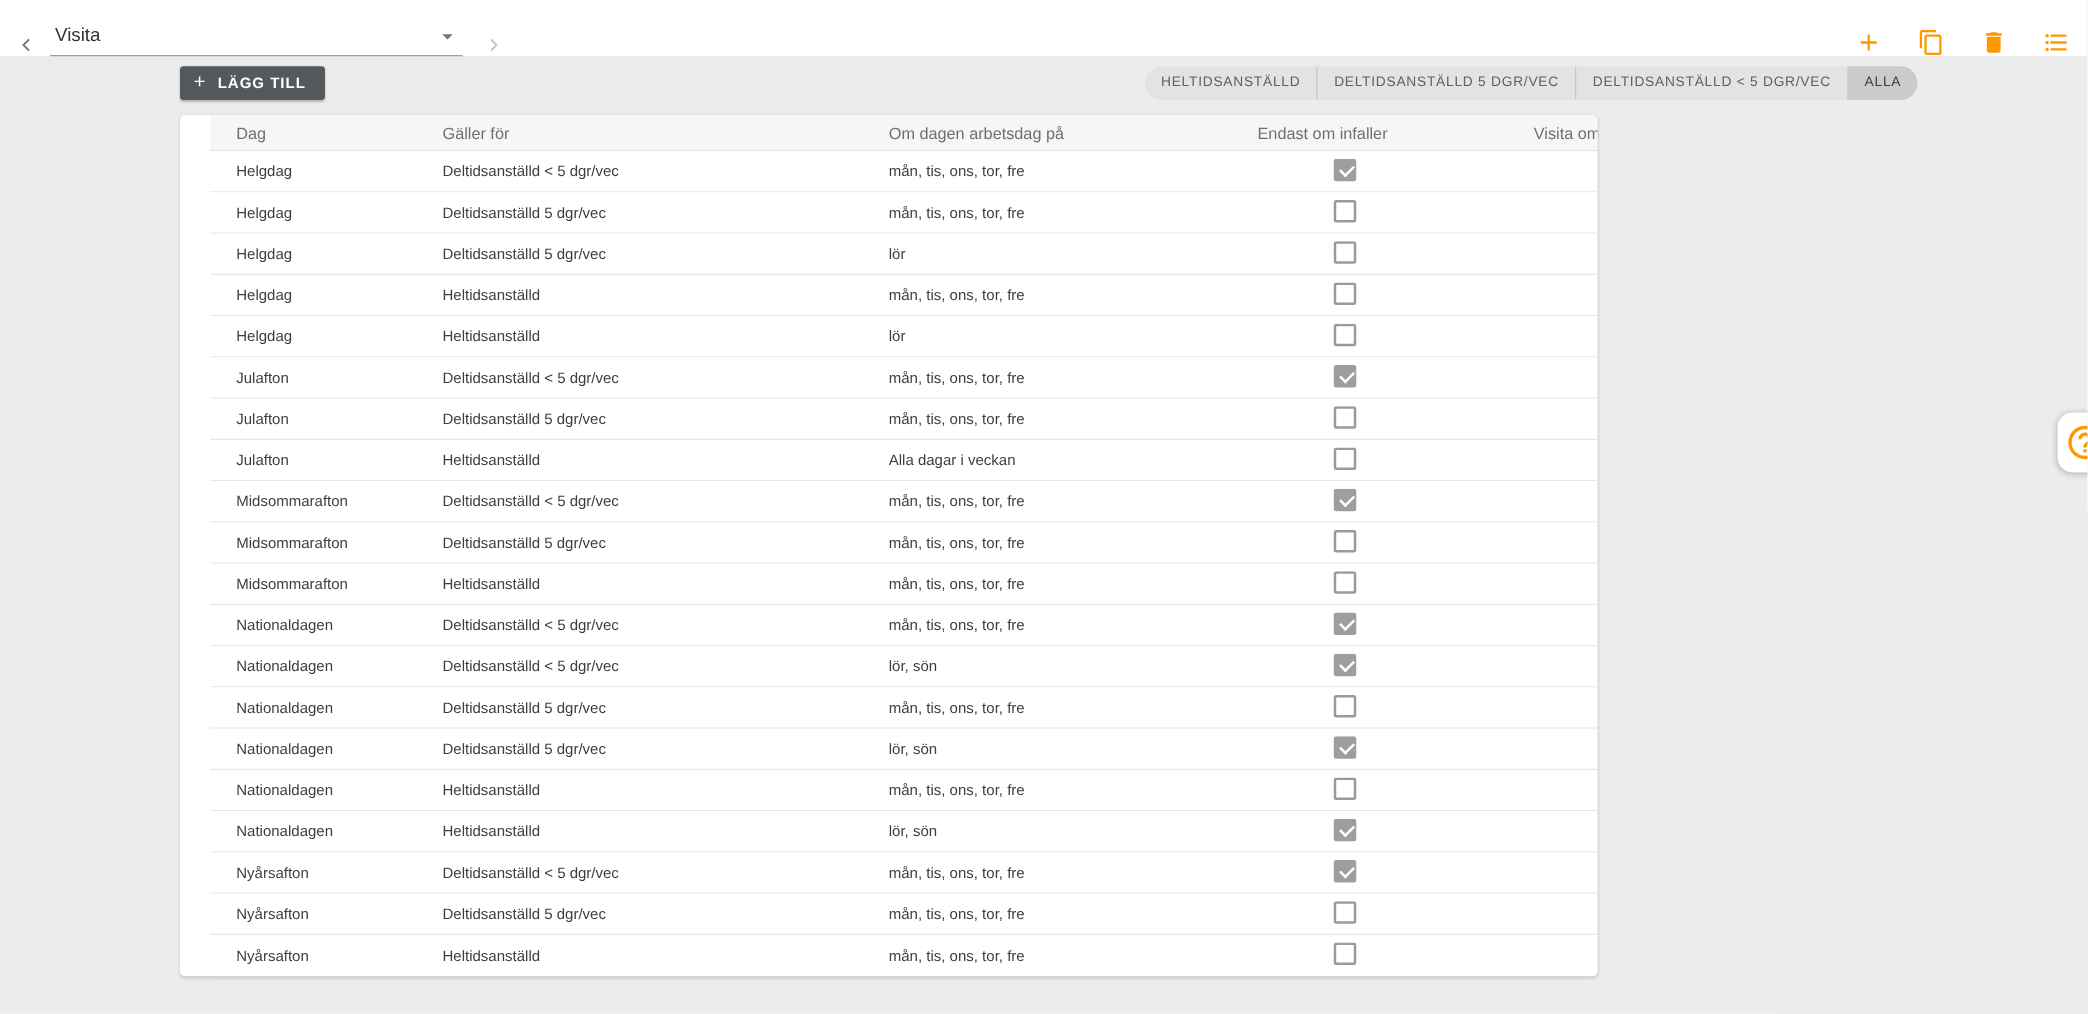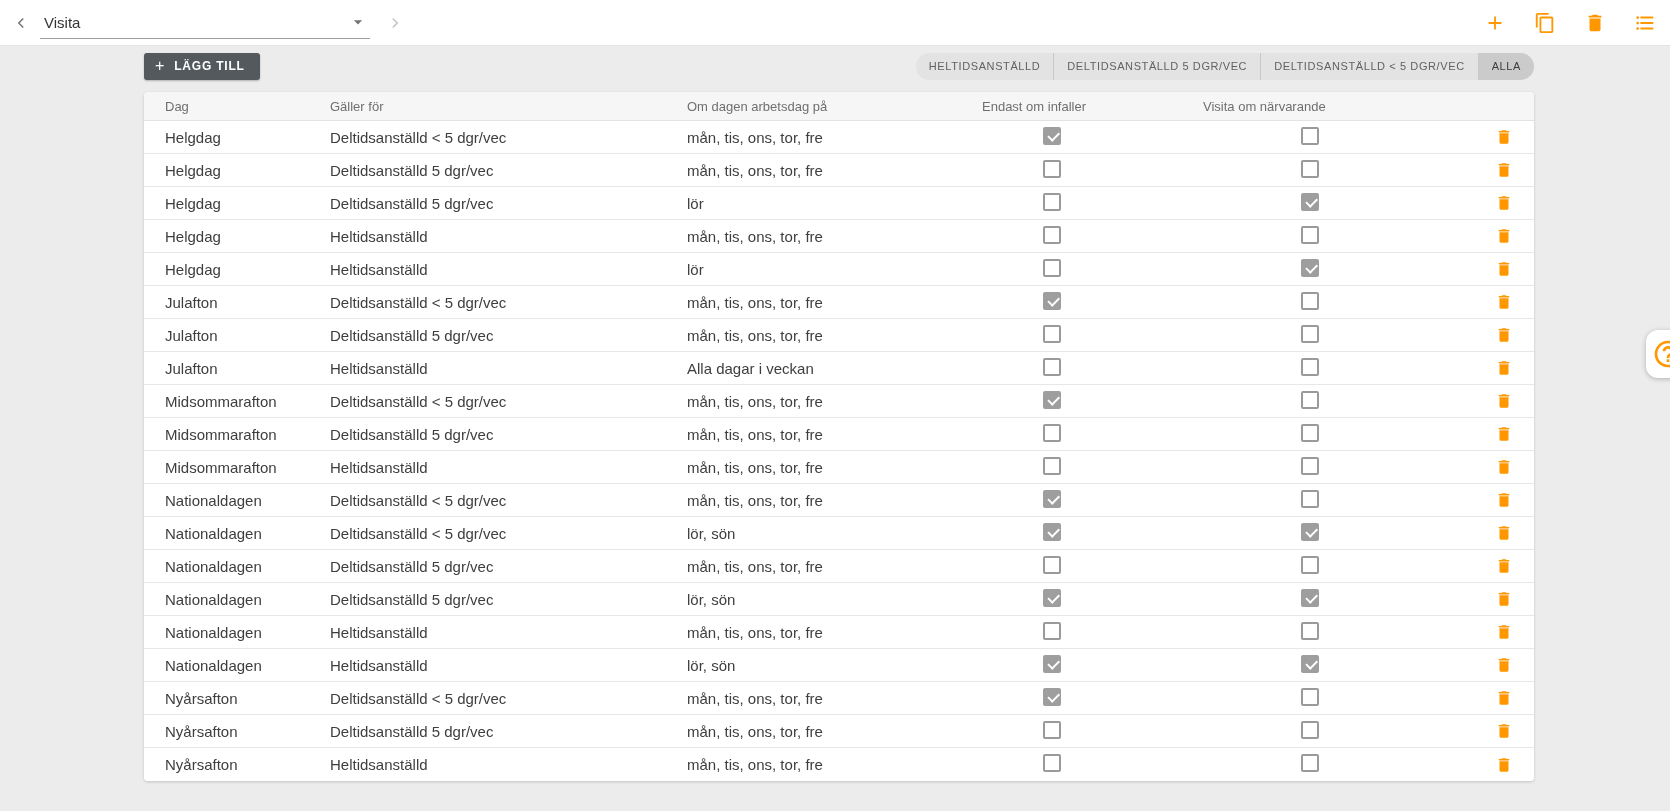--- a/index.html
+++ b/index.html
@@ -9,21 +9,21 @@
     background: #ECECEC;
     position: relative;
   }
 
   
   .topbar {
     height: 46px;
     background: #FFFFFF;
     border-bottom: 1px solid #E4E4E4;
     display: flex;
-    align-items: center;
+    align-items: flex-end;
     padding: 0 14px 0 12px;
   }
   .icon-btn { background: none; border: none; cursor: pointer; display: flex; align-items: center; justify-content: center; }
   .chev { color: #757575; }
   .chev.disabled { color: #C4C4C4; }
   .select-field {
     width: 330px;
     height: 32px;
     margin-left: 10px;
     border-bottom: 1px solid #9E9E9E;
@@ -83,43 +83,44 @@
     line-height: 27px;
     border-left: 1px solid #C9C9C9;
     cursor: pointer;
     white-space: nowrap;
   }
   .chip:first-child { border-left: none; }
   .chip.selected { background: #CBCBCB; color: #3D3D3D; }
 
   
   .table-card {
-    width: 1390px;
+    width: 1134px;
     margin: 12px 0 0 144px;
     background: #FFFFFF;
     border-radius: 4px;
     box-shadow: 0 1px 3px rgba(0,0,0,0.18);
     overflow: hidden;
+    padding-left: 24px;
   }
   .thead, .trow {
     display: grid;
     grid-template-columns: 186px 357px 295px 221px 271px 60px;
     align-items: center;
   }
   .thead {
     height: 29px;
     background: #F6F6F6;
     color: #6F6F6F;
     font-size: 13px;
     border-bottom: 1px solid #E3E3E3;
   }
   .h-dag, .c-dag { padding-left: 21px; }
   .trow {
     height: 33px;
-    font-size: 15px;
+    font-size: 12px;
     color: #3E3E3E;
     border-bottom: 1px solid #E7E7E7;
     background: #FFFFFF;
   }
   .trow:last-child { border-bottom: none; }
   .cell { white-space: nowrap; overflow: hidden; }
   .c-arb { padding-left: 61px; }
   .c-narv { padding-left: 98px; }
   .c-del { display: flex; justify-content: center; }
 

